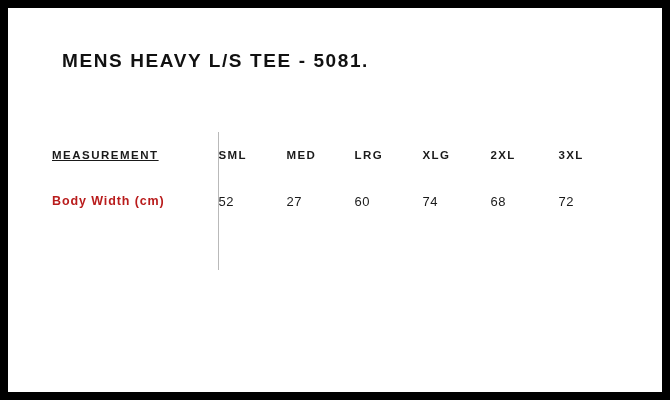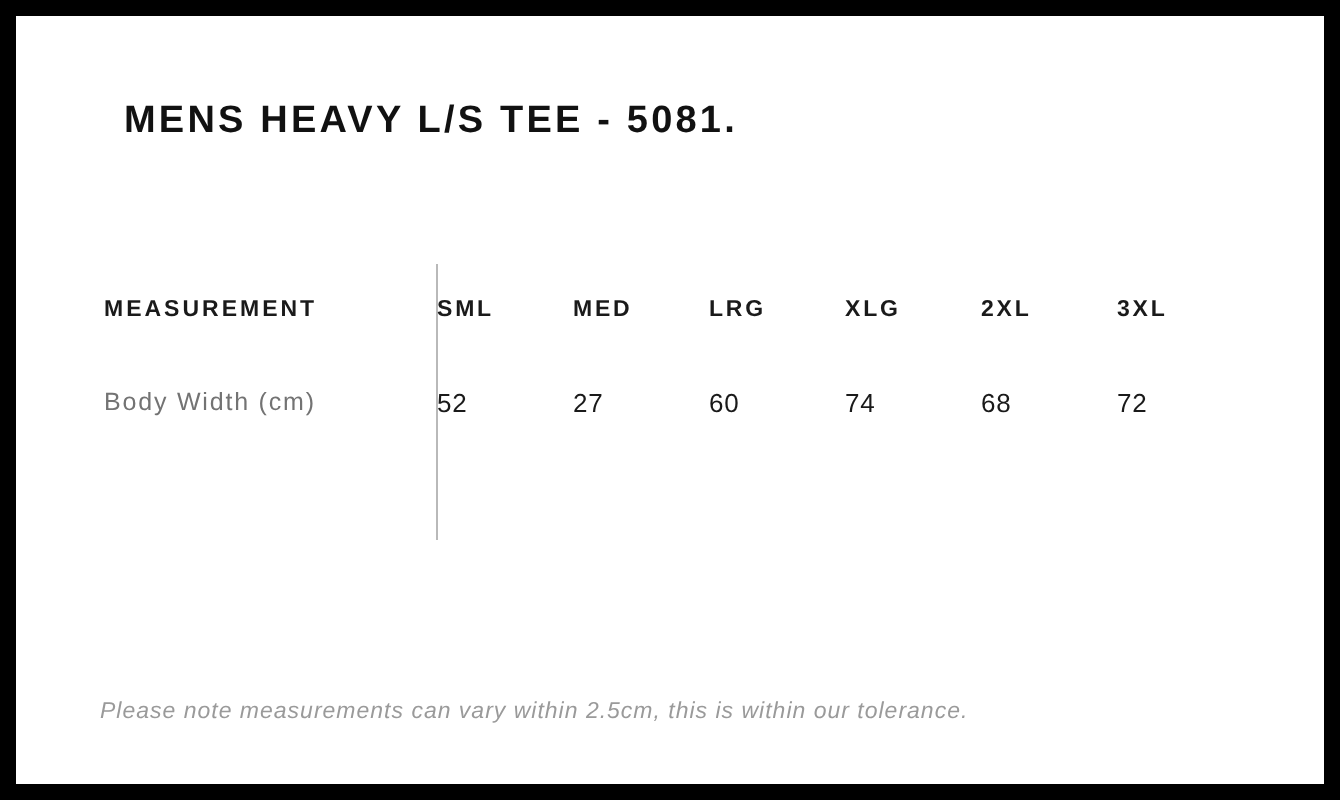--- a/index.html
+++ b/index.html
@@ -70,26 +70,27 @@
     border-right: 1px solid #b9b9b9;
   }
   thead th {
     font-size: 11.5px;
     font-weight: bold;
     letter-spacing: 1.4px;
     color: #1a1a1a;
   }
   thead th.label-col {
     letter-spacing: 1.5px;
+    text-decoration: underline;
   }
   tbody td.label-col {
     font-size: 12.5px;
     letter-spacing: 0.9px;
-    color: #737373;
-    font-weight: normal;
+    color: #b91c1c;
+    font-weight: bold;
   }
   tbody td.size-col {
     font-size: 13px;
     color: #1a1a1a;
     letter-spacing: 0.4px;
     margin-left: 24px;
   }
   .header-row th {
     padding-bottom: 2px;
   }
@@ -140,15 +141,14 @@
           <td class="size-col">&nbsp;</td>
           <td class="size-col">&nbsp;</td>
           <td class="size-col">&nbsp;</td>
           <td class="size-col">&nbsp;</td>
           <td class="size-col">&nbsp;</td>
         </tr>
       </tbody>
     </table>
   </div>
 
-  <div class="note">Please note measurements can vary within 2.5cm, this is within our tolerance.</div>
 
 </div>
 
 </body></html>

